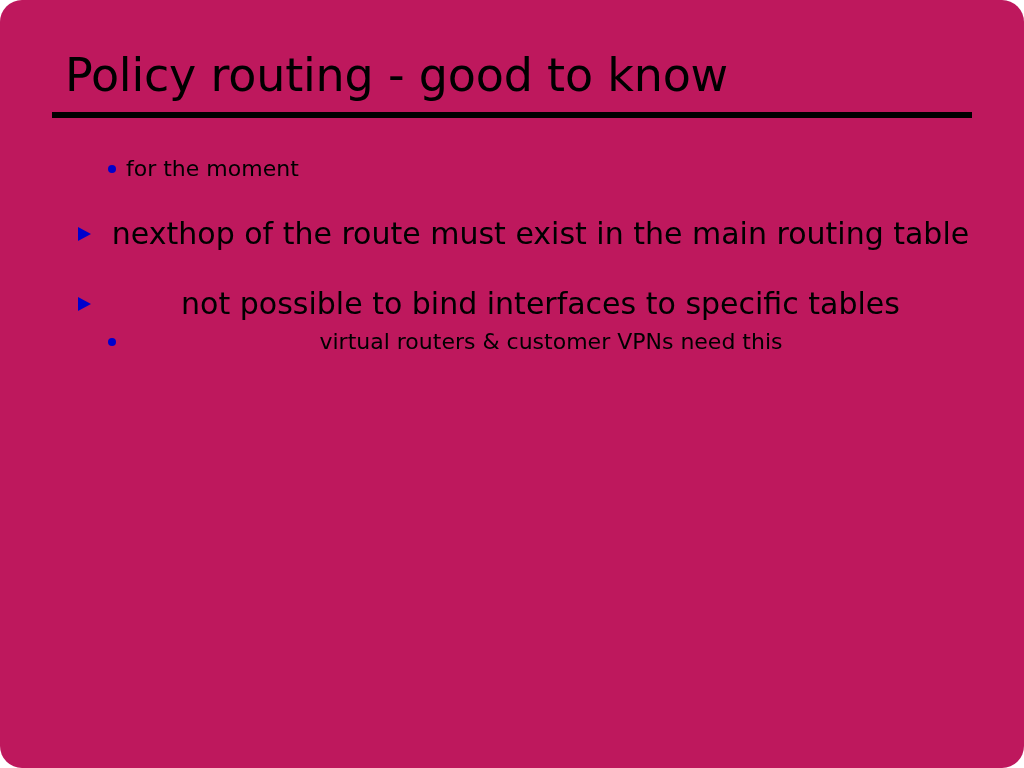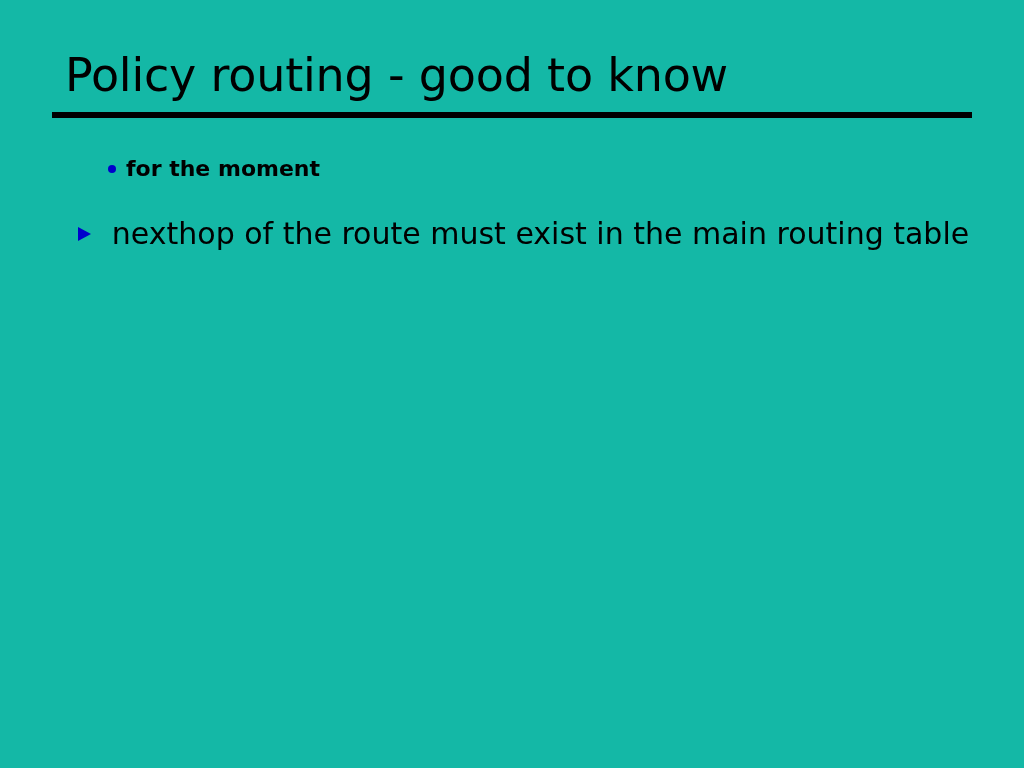--- a/index.html
+++ b/index.html
@@ -12,21 +12,22 @@
     height: 768px;
     background: #ffffff;
     font-family: "DejaVu Sans", sans-serif;
     overflow: hidden;
     position: relative;
   }
 
   .slide {
     position: absolute;
     inset: 0;
-    background: #14b8a6;
+    background: #be185d;
+    border-radius: 22px;
   }
 
   
   .title-block {
     position: absolute;
     left: 52px;
     top: 46px;
     width: 920px;
   }
   .slide-title {
@@ -87,21 +88,21 @@
     display: block;
   }
 
   
   .lvl2 {
     position: relative;
     padding-left: 50px;
     font-size: 22px;
     line-height: 32px;
     color: #000000;
-    font-weight: 700;
+    font-weight: 400;
     margin-top: 1px;
   }
   .dot-marker {
     position: absolute;
     left: 32px;
     top: 12px;
     width: 8px;
     height: 8px;
     border-radius: 50%;
     background: #0000cc;
@@ -130,16 +131,26 @@
       </div>
     </div>
 
     <div class="bullet-group">
       <div class="lvl1">
         <span class="tri-marker"></span>
         <span class="lvl1-text">nexthop of the route must exist in the main routing table</span>
       </div>
     </div>
 
+    <div class="bullet-group">
+      <div class="lvl1">
+        <span class="tri-marker"></span>
+        <span class="lvl1-text">not possible to bind interfaces to specific tables</span>
+      </div>
+      <div class="lvl2">
+        <span class="dot-marker"></span>
+        <span class="lvl2-text">virtual routers &amp; customer VPNs need this</span>
+      </div>
+    </div>
 
 
   </div>
 </div>
 
 </body></html>

